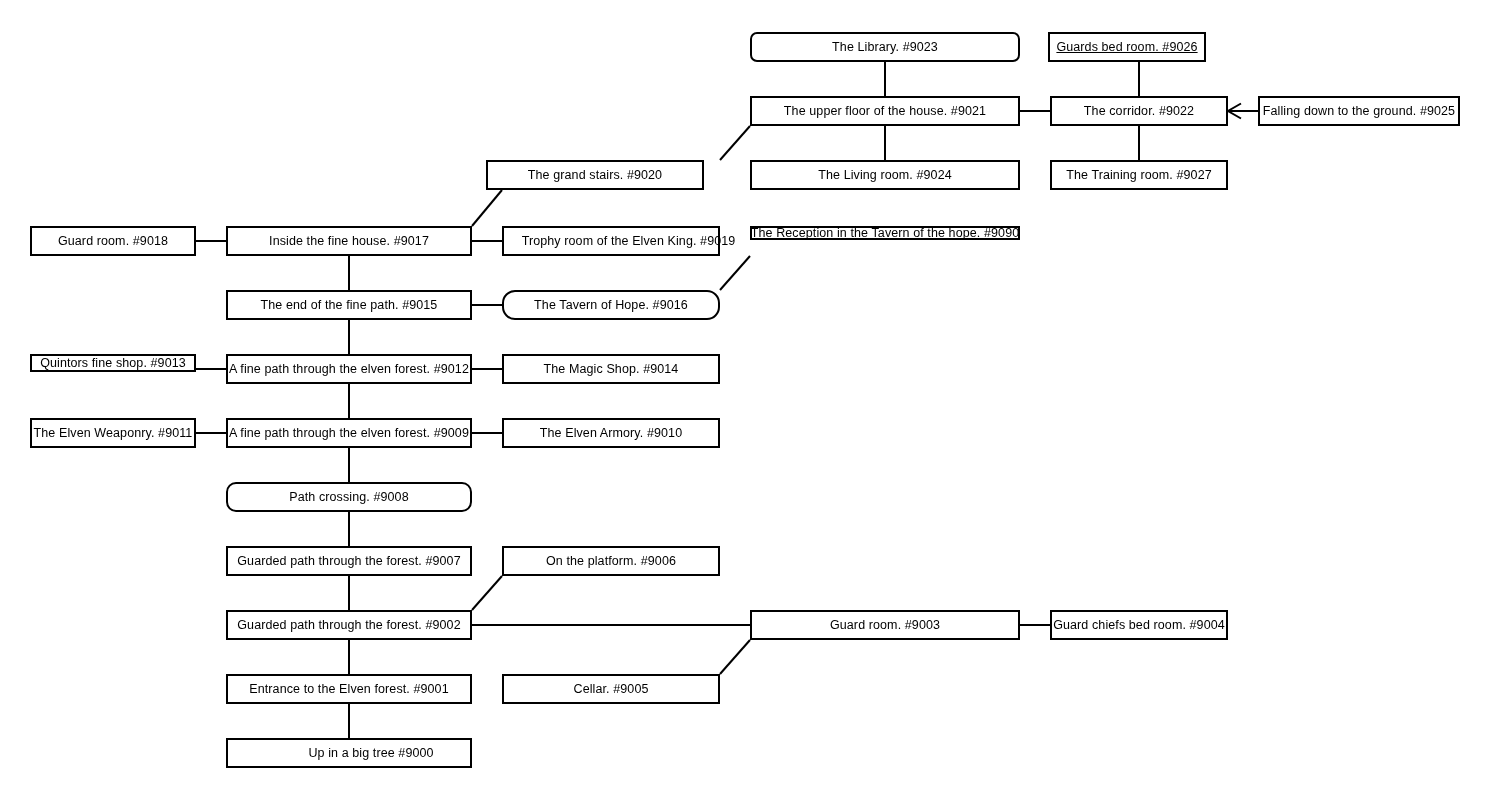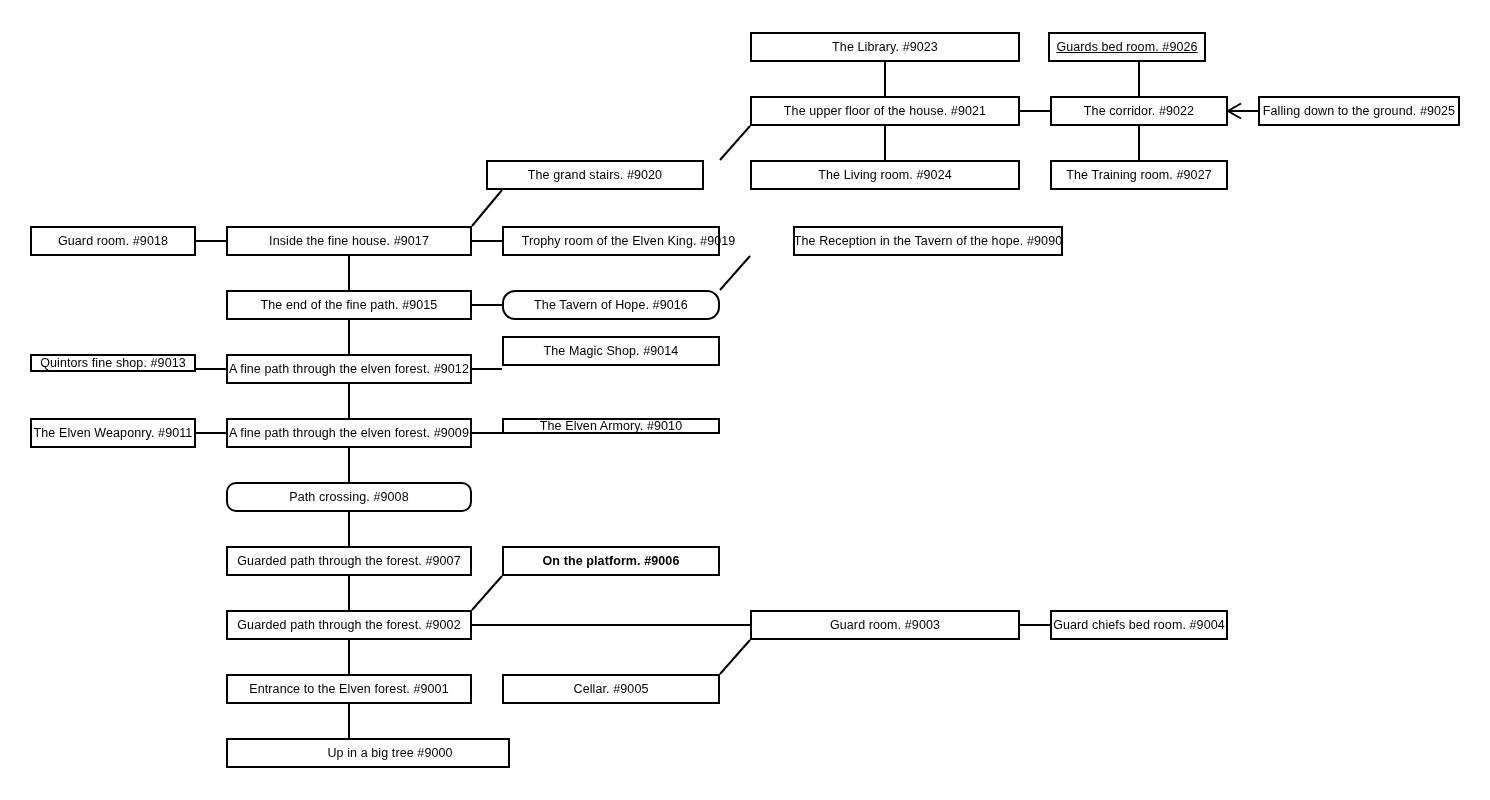--- a/index.html
+++ b/index.html
@@ -74,21 +74,21 @@
       <polyline points="349,448 349,482" fill="none" stroke="#000000" stroke-width="2"></polyline>
       <polyline points="349,512 349,546" fill="none" stroke="#000000" stroke-width="2"></polyline>
       <polyline points="349,576 349,610" fill="none" stroke="#000000" stroke-width="2"></polyline>
       <polyline points="472,610 502,576" fill="none" stroke="#000000" stroke-width="2"></polyline>
       <polyline points="472,625 750,625" fill="none" stroke="#000000" stroke-width="2"></polyline>
       <polyline points="1020,625 1050,625" fill="none" stroke="#000000" stroke-width="2"></polyline>
       <polyline points="750,640 720,674" fill="none" stroke="#000000" stroke-width="2"></polyline>
       <polyline points="349,640 349,674" fill="none" stroke="#000000" stroke-width="2"></polyline>
       <polyline points="349,704 349,738" fill="none" stroke="#000000" stroke-width="2"></polyline>
     </svg>
-<div class="node" style="left: 750px; top: 32px; width: 270px; height: 30px;">
+<div class="node" style="left: 750px; top: 32px; width: 270px; height: 30px; border-radius: 7px;">
       <span class="node-label">The Library. #9023</span>
     </div>
     <div class="node" style="left: 1048px; top: 32px; width: 158px; height: 30px; text-decoration: underline;">
       <span class="node-label">Guards bed room. #9026</span>
     </div>
     <div class="node" style="left: 750px; top: 96px; width: 270px; height: 30px;">
       <span class="node-label">The upper floor of the house. #9021</span>
     </div>
     <div class="node" style="left: 1050px; top: 96px; width: 178px; height: 30px;">
       <span class="node-label">The corridor. #9022</span>
@@ -107,67 +107,67 @@
     </div>
     <div class="node" style="left: 30px; top: 226px; width: 166px; height: 30px;">
       <span class="node-label">Guard room. #9018</span>
     </div>
     <div class="node" style="left: 226px; top: 226px; width: 246px; height: 30px;">
       <span class="node-label">Inside the fine house. #9017</span>
     </div>
     <div class="node" style="left: 502px; top: 226px; width: 218px; height: 30px; padding-left: 35px;">
       <span class="node-label">Trophy room of the Elven King. #9019</span>
     </div>
-    <div class="node" style="left: 793px; top: 226px; width: 270px; height: 30px;">
+    <div class="node" style="left: 750px; top: 226px; width: 270px; height: 14px;">
       <span class="node-label">The Reception in the Tavern of the hope. #9090</span>
     </div>
     <div class="node" style="left: 226px; top: 290px; width: 246px; height: 30px;">
       <span class="node-label">The end of the fine path. #9015</span>
     </div>
     <div class="node" style="left: 502px; top: 290px; width: 218px; height: 30px; border-radius: 13px;">
       <span class="node-label">The Tavern of Hope. #9016</span>
     </div>
     <div class="node" style="left: 30px; top: 354px; width: 166px; height: 18px;">
       <span class="node-label">Quintors fine shop. #9013</span>
     </div>
     <div class="node" style="left: 226px; top: 354px; width: 246px; height: 30px;">
       <span class="node-label">A fine path through the elven forest. #9012</span>
     </div>
-    <div class="node" style="left: 502px; top: 336px; width: 218px; height: 30px;">
+    <div class="node" style="left: 502px; top: 354px; width: 218px; height: 30px;">
       <span class="node-label">The Magic Shop. #9014</span>
     </div>
     <div class="node" style="left: 30px; top: 418px; width: 166px; height: 30px;">
       <span class="node-label">The Elven Weaponry. #9011</span>
     </div>
     <div class="node" style="left: 226px; top: 418px; width: 246px; height: 30px;">
       <span class="node-label">A fine path through the elven forest. #9009</span>
     </div>
-    <div class="node" style="left: 502px; top: 418px; width: 218px; height: 16px;">
+    <div class="node" style="left: 502px; top: 418px; width: 218px; height: 30px;">
       <span class="node-label">The Elven Armory. #9010</span>
     </div>
     <div class="node" style="left: 226px; top: 482px; width: 246px; height: 30px; border-radius: 10px;">
       <span class="node-label">Path crossing. #9008</span>
     </div>
     <div class="node" style="left: 226px; top: 546px; width: 246px; height: 30px;">
       <span class="node-label">Guarded path through the forest. #9007</span>
     </div>
-    <div class="node" style="left: 502px; top: 546px; width: 218px; height: 30px; font-weight: bold;">
+    <div class="node" style="left: 502px; top: 546px; width: 218px; height: 30px;">
       <span class="node-label">On the platform. #9006</span>
     </div>
     <div class="node" style="left: 226px; top: 610px; width: 246px; height: 30px;">
       <span class="node-label">Guarded path through the forest. #9002</span>
     </div>
     <div class="node" style="left: 750px; top: 610px; width: 270px; height: 30px;">
       <span class="node-label">Guard room. #9003</span>
     </div>
     <div class="node" style="left: 1050px; top: 610px; width: 178px; height: 30px;">
       <span class="node-label">Guard chiefs bed room. #9004</span>
     </div>
     <div class="node" style="left: 226px; top: 674px; width: 246px; height: 30px;">
       <span class="node-label">Entrance to the Elven forest. #9001</span>
     </div>
     <div class="node" style="left: 502px; top: 674px; width: 218px; height: 30px;">
       <span class="node-label">Cellar. #9005</span>
     </div>
-    <div class="node" style="left: 226px; top: 738px; width: 284px; height: 30px; padding-left: 44px;">
+    <div class="node" style="left: 226px; top: 738px; width: 246px; height: 30px; padding-left: 44px;">
       <span class="node-label">Up in a big tree #9000</span>
     </div>
   </div>
 
 </body></html>

